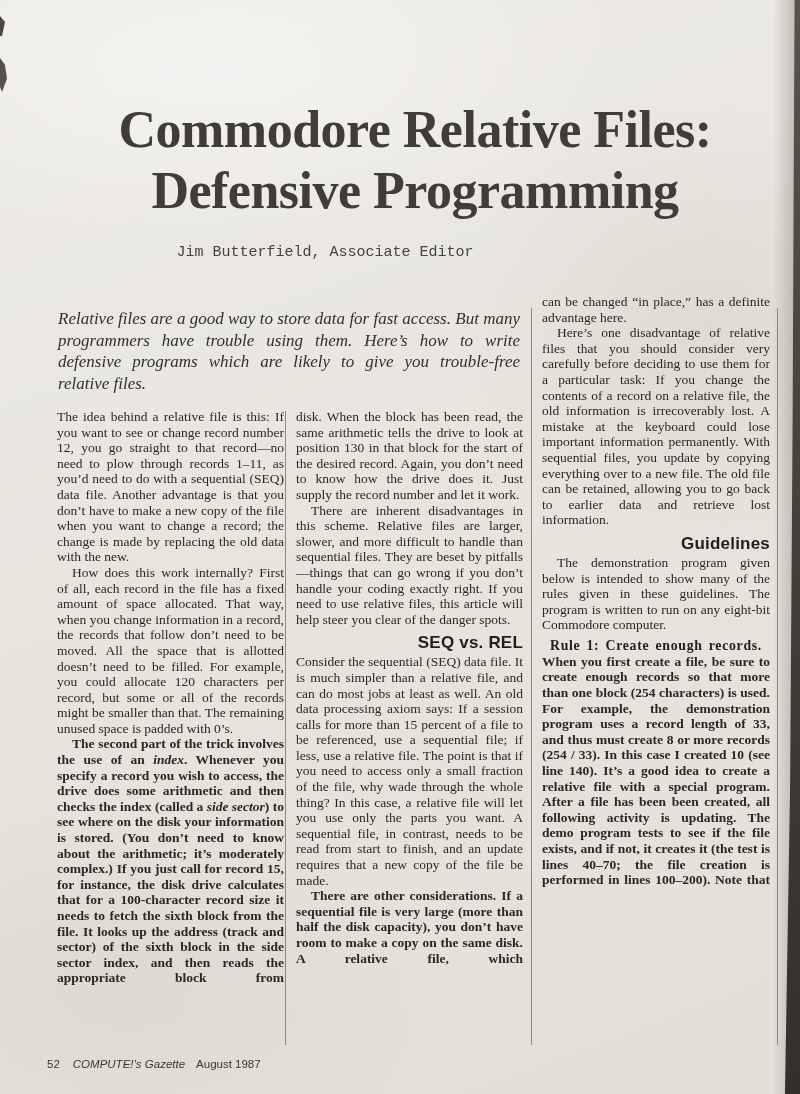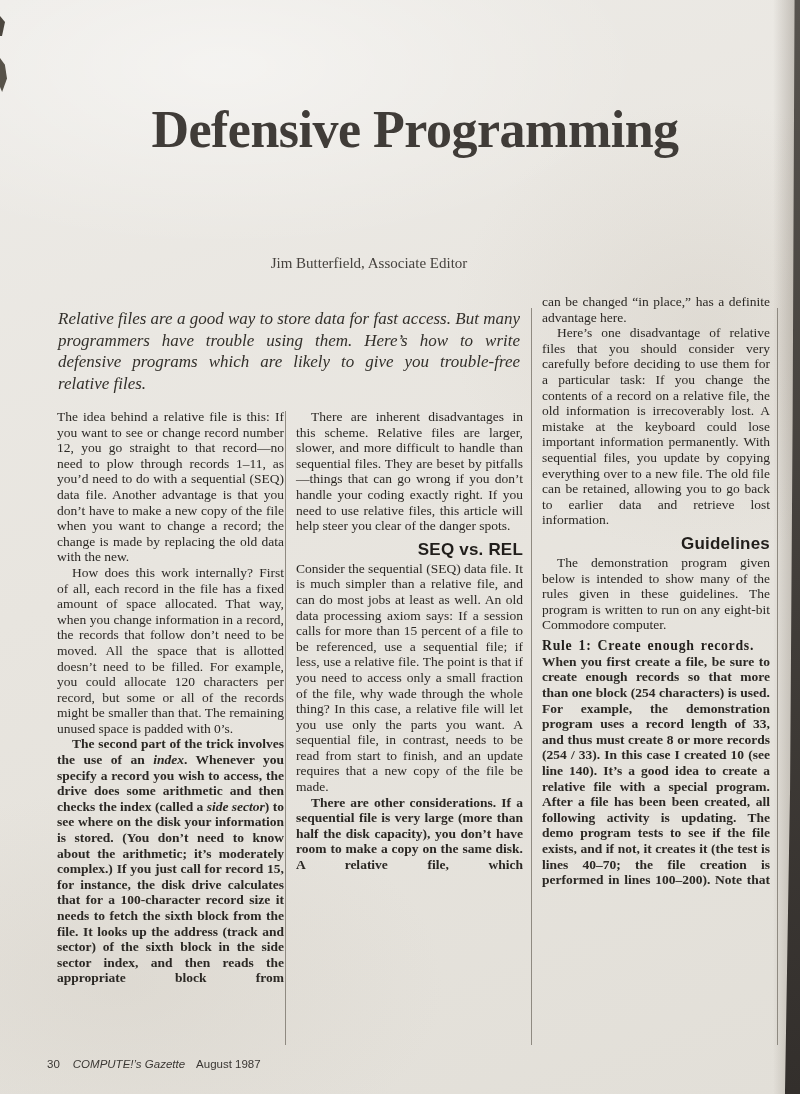--- a/index.html
+++ b/index.html
@@ -40,26 +40,25 @@
     font-family: "Liberation Serif", serif;
     font-weight: 700;
     font-size: 52px;
     line-height: 61px;
     letter-spacing: -0.5px;
     color: #403c38;
   }
   .title .tl { display: block; }
 
   .byline {
-    position: absolute; left: 0; top: 255px; width: 650px;
+    position: absolute; left: 0; top: 244px; width: 650px;
     text-align: center;
-    font-family: Liberation Serif, serif;
+    font-family: Liberation Mono, monospace;
     font-size: 15px;
     color: #46423e;
-    padding-left: 44px;
   }
 
   
   .intro {
     position: absolute; left: 58px; top: 308px; width: 462px;
     font-style: italic;
     font-size: 17px;
     line-height: 21.5px;
     text-align: justify;
     color: #33302b;
@@ -99,21 +98,21 @@
     text-align: right;
   }
   .rule-head {
     font-weight: 700;
     font-size: 13.8px;
     line-height: 16px;
     letter-spacing: 0.7px;
     word-spacing: 2px;
     margin: 5px 0 0;
     color: #211e1b;
-    text-align: left;
+    text-align: center;
   }
 
   
   .footer {
     position: absolute; left: 47px; top: 1058px;
     font-family: "Liberation Sans", sans-serif;
     font-size: 11.5px;
     color: #3a3733;
   }
   .footer .num { margin-right: 13px; }
@@ -123,50 +122,52 @@
 <body>
 
 <div class="page">
 
   <div class="scan-shadow"></div>
   <div class="scan-edge"></div>
   <div class="speck s1"></div>
   <div class="speck s2"></div>
 
   <h1 class="title">
+    <span class="tl">Commodore Relative Files:</span>
     <span class="tl">Defensive Programming</span>
   </h1>
 
   <div class="byline">Jim Butterfield, Associate Editor</div>
 
   <div class="intro">Relative files are a good way to store data for fast access. But many programmers have trouble using them. Here’s how to write defensive programs which are likely to give you trouble-free relative files.</div>
 
   <div class="vrule vrule-a"></div>
   <div class="vrule vrule-b"></div>
   <div class="vrule vrule-c"></div>
 
   <div class="col col1">
     <p class="bp">The idea behind a relative file is this: If you want to see or change record number 12, you go straight to that record—no need to plow through records 1–11, as you’d need to do with a sequential (SEQ) data file. Another advantage is that you don’t have to make a new copy of the file when you want to change a record; the change is made by replacing the old data with the new.</p>
     <p class="bp indent">How does this work internally? First of all, each record in the file has a fixed amount of space allocated. That way, when you change information in a record, the records that follow don’t need to be moved. All the space that is allotted doesn’t need to be filled. For example, you could allocate 120 characters per record, but some or all of the records might be smaller than that. The remaining unused space is padded with 0’s.</p>
     <p class="bp indent cont"><span>The second part of the trick involves the use of an </span><i>index</i><span>. Whenever you specify a record you wish to access, the drive does some arithmetic and then checks the index (called a </span><i>side sector</i><span>) to see where on the disk your information is stored. (You don’t need to know about the arithmetic; it’s moderately complex.) If you just call for record 15, for instance, the disk drive calculates that for a 100-character record size it needs to fetch the sixth block from the file. It looks up the address (track and sector) of the sixth block in the side sector index, and then reads the appropriate block from</span></p>
   </div>
 
   <div class="col col2">
+    <p class="bp">disk. When the block has been read, the same arithmetic tells the drive to look at position 130 in that block for the start of the desired record. Again, you don’t need to know how the drive does it. Just supply the record number and let it work.</p>
     <p class="bp indent">There are inherent disadvantages in this scheme. Relative files are larger, slower, and more difficult to handle than sequential files. They are beset by pitfalls—things that can go wrong if you don’t handle your coding exactly right. If you need to use relative files, this article will help steer you clear of the danger spots.</p>
     <h3 class="sec-head">SEQ vs. REL</h3>
     <p class="bp">Consider the sequential (SEQ) data file. It is much simpler than a relative file, and can do most jobs at least as well. An old data processing axiom says: If a session calls for more than 15 percent of a file to be referenced, use a sequential file; if less, use a relative file. The point is that if you need to access only a small fraction of the file, why wade through the whole thing? In this case, a relative file will let you use only the parts you want. A sequential file, in contrast, needs to be read from start to finish, and an update requires that a new copy of the file be made.</p>
     <p class="bp indent cont">There are other considerations. If a sequential file is very large (more than half the disk capacity), you don’t have room to make a copy on the same disk. A relative file, which</p>
   </div>
 
   <div class="col col3">
     <p class="bp">can be changed “in place,” has a definite advantage here.</p>
     <p class="bp indent">Here’s one disadvantage of relative files that you should consider very carefully before deciding to use them for a particular task: If you change the contents of a record on a relative file, the old information is irrecoverably lost. A mistake at the keyboard could lose important information permanently. With sequential files, you update by copying everything over to a new file. The old file can be retained, allowing you to go back to earlier data and retrieve lost information.</p>
     <h3 class="sec-head">Guidelines</h3>
     <p class="bp indent">The demonstration program given below is intended to show many of the rules given in these guidelines. The program is written to run on any eight-bit Commodore computer.</p>
     <h4 class="rule-head">Rule 1: Create enough records.</h4>
     <p class="bp cont">When you first create a file, be sure to create enough records so that more than one block (254 characters) is used. For example, the demonstration program uses a record length of 33, and thus must create 8 or more records (254 / 33). In this case I created 10 (see line 140). It’s a good idea to create a relative file with a special program. After a file has been been created, all following activity is updating. The demo program tests to see if the file exists, and if not, it creates it (the test is lines 40–70; the file creation is performed in lines 100–200). Note that</p>
   </div>
 
   <div class="footer">
-    <span class="num">30</span><span class="mag">COMPUTE!’s Gazette</span><span class="date">August 1987</span>
+    <span class="num">52</span><span class="mag">COMPUTE!’s Gazette</span><span class="date">August 1987</span>
   </div>
 
 </div>
 
 </body></html>

